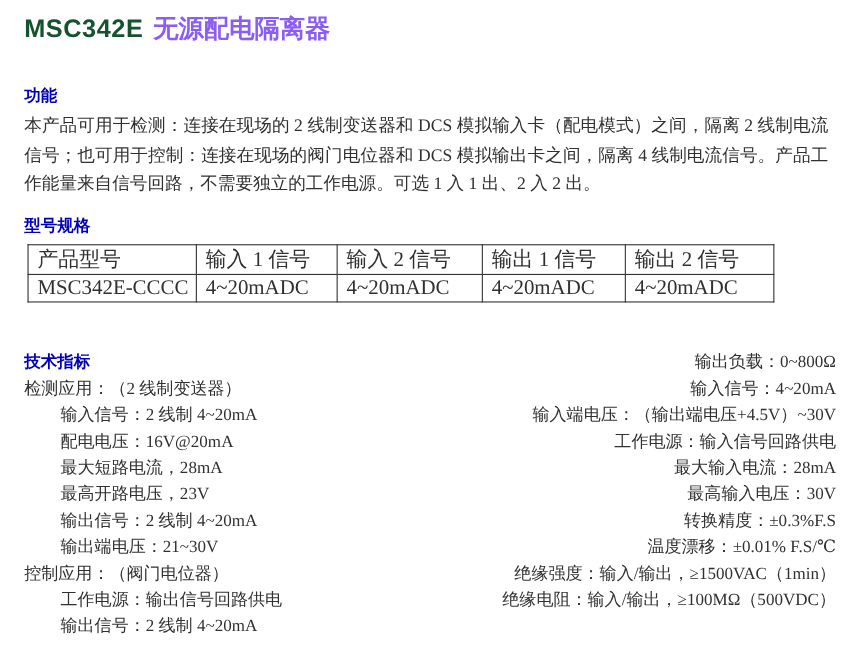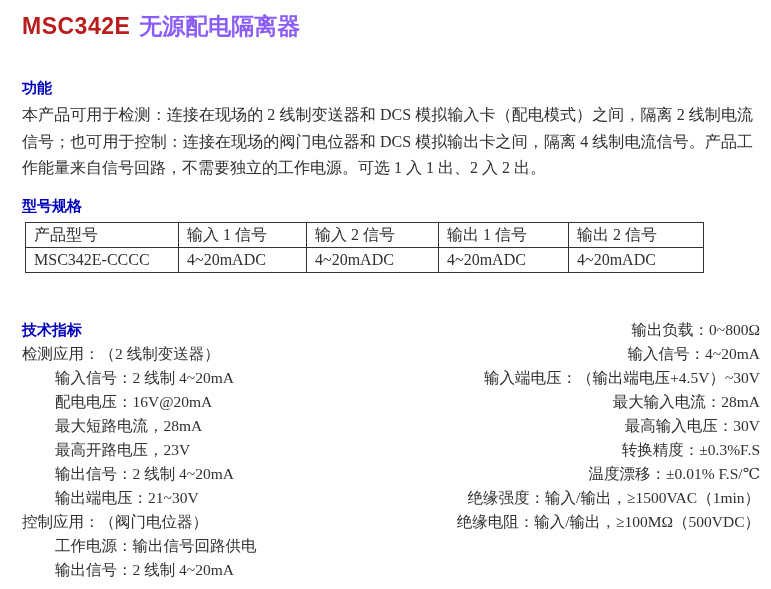--- a/index.html
+++ b/index.html
@@ -23,21 +23,21 @@
     top: 12px;
     left: 22px;
     margin: 0;
     font-family: "Liberation Sans", "DejaVu Sans", sans-serif;
     font-weight: bold;
     font-size: 23px;
     line-height: 28px;
     white-space: nowrap;
   }
   .doc-title .model {
-    color: #b91c1c;
+    color: #14532d;
     letter-spacing: 0.5px;
     margin-right: 9px;
   }
   .doc-title .cn {
     color: #8b5cf6;
   }
 
   
   .sec-heading {
     position: absolute;
@@ -65,21 +65,21 @@
     text-align: justify;
   }
 
   
   .model-table {
     position: absolute;
     top: 222px;
     left: 25px;
     border-collapse: collapse;
     table-layout: fixed;
-    font-size: 16px;
+    font-size: 19px;
     border-radius: 15px;
   }
   .model-table td {
     border: 1px solid #333333;
     height: 24px;
     padding: 0 4px 0 8px;
     white-space: nowrap;
     overflow: hidden;
   }
 
@@ -167,20 +167,21 @@
           <div class="spec-line ind">输出端电压：21~30V</div>
           <div class="spec-line">控制应用：（阀门电位器）</div>
           <div class="spec-line ind">工作电源：输出信号回路供电</div>
           <div class="spec-line ind">输出信号：2 线制 4~20mA</div>
         </div>
     </div>
     <div class="col col-right" id="spec-right-lines">
         <div class="spec-line ind">输出负载：0~800Ω</div>
         <div class="spec-line ind">输入信号：4~20mA</div>
         <div class="spec-line ind">输入端电压：（输出端电压+4.5V）~30V</div>
+        <div class="spec-line ind">工作电源：输入信号回路供电</div>
         <div class="spec-line">最大输入电流：28mA</div>
         <div class="spec-line">最高输入电压：30V</div>
         <div class="spec-line">转换精度：±0.3%F.S</div>
         <div class="spec-line">温度漂移：±0.01% F.S/℃</div>
         <div class="spec-line">绝缘强度：输入/输出，≥1500VAC（1min）</div>
         <div class="spec-line">绝缘电阻：输入/输出，≥100MΩ（500VDC）</div>
       </div>
   </div>
 
 </div>

